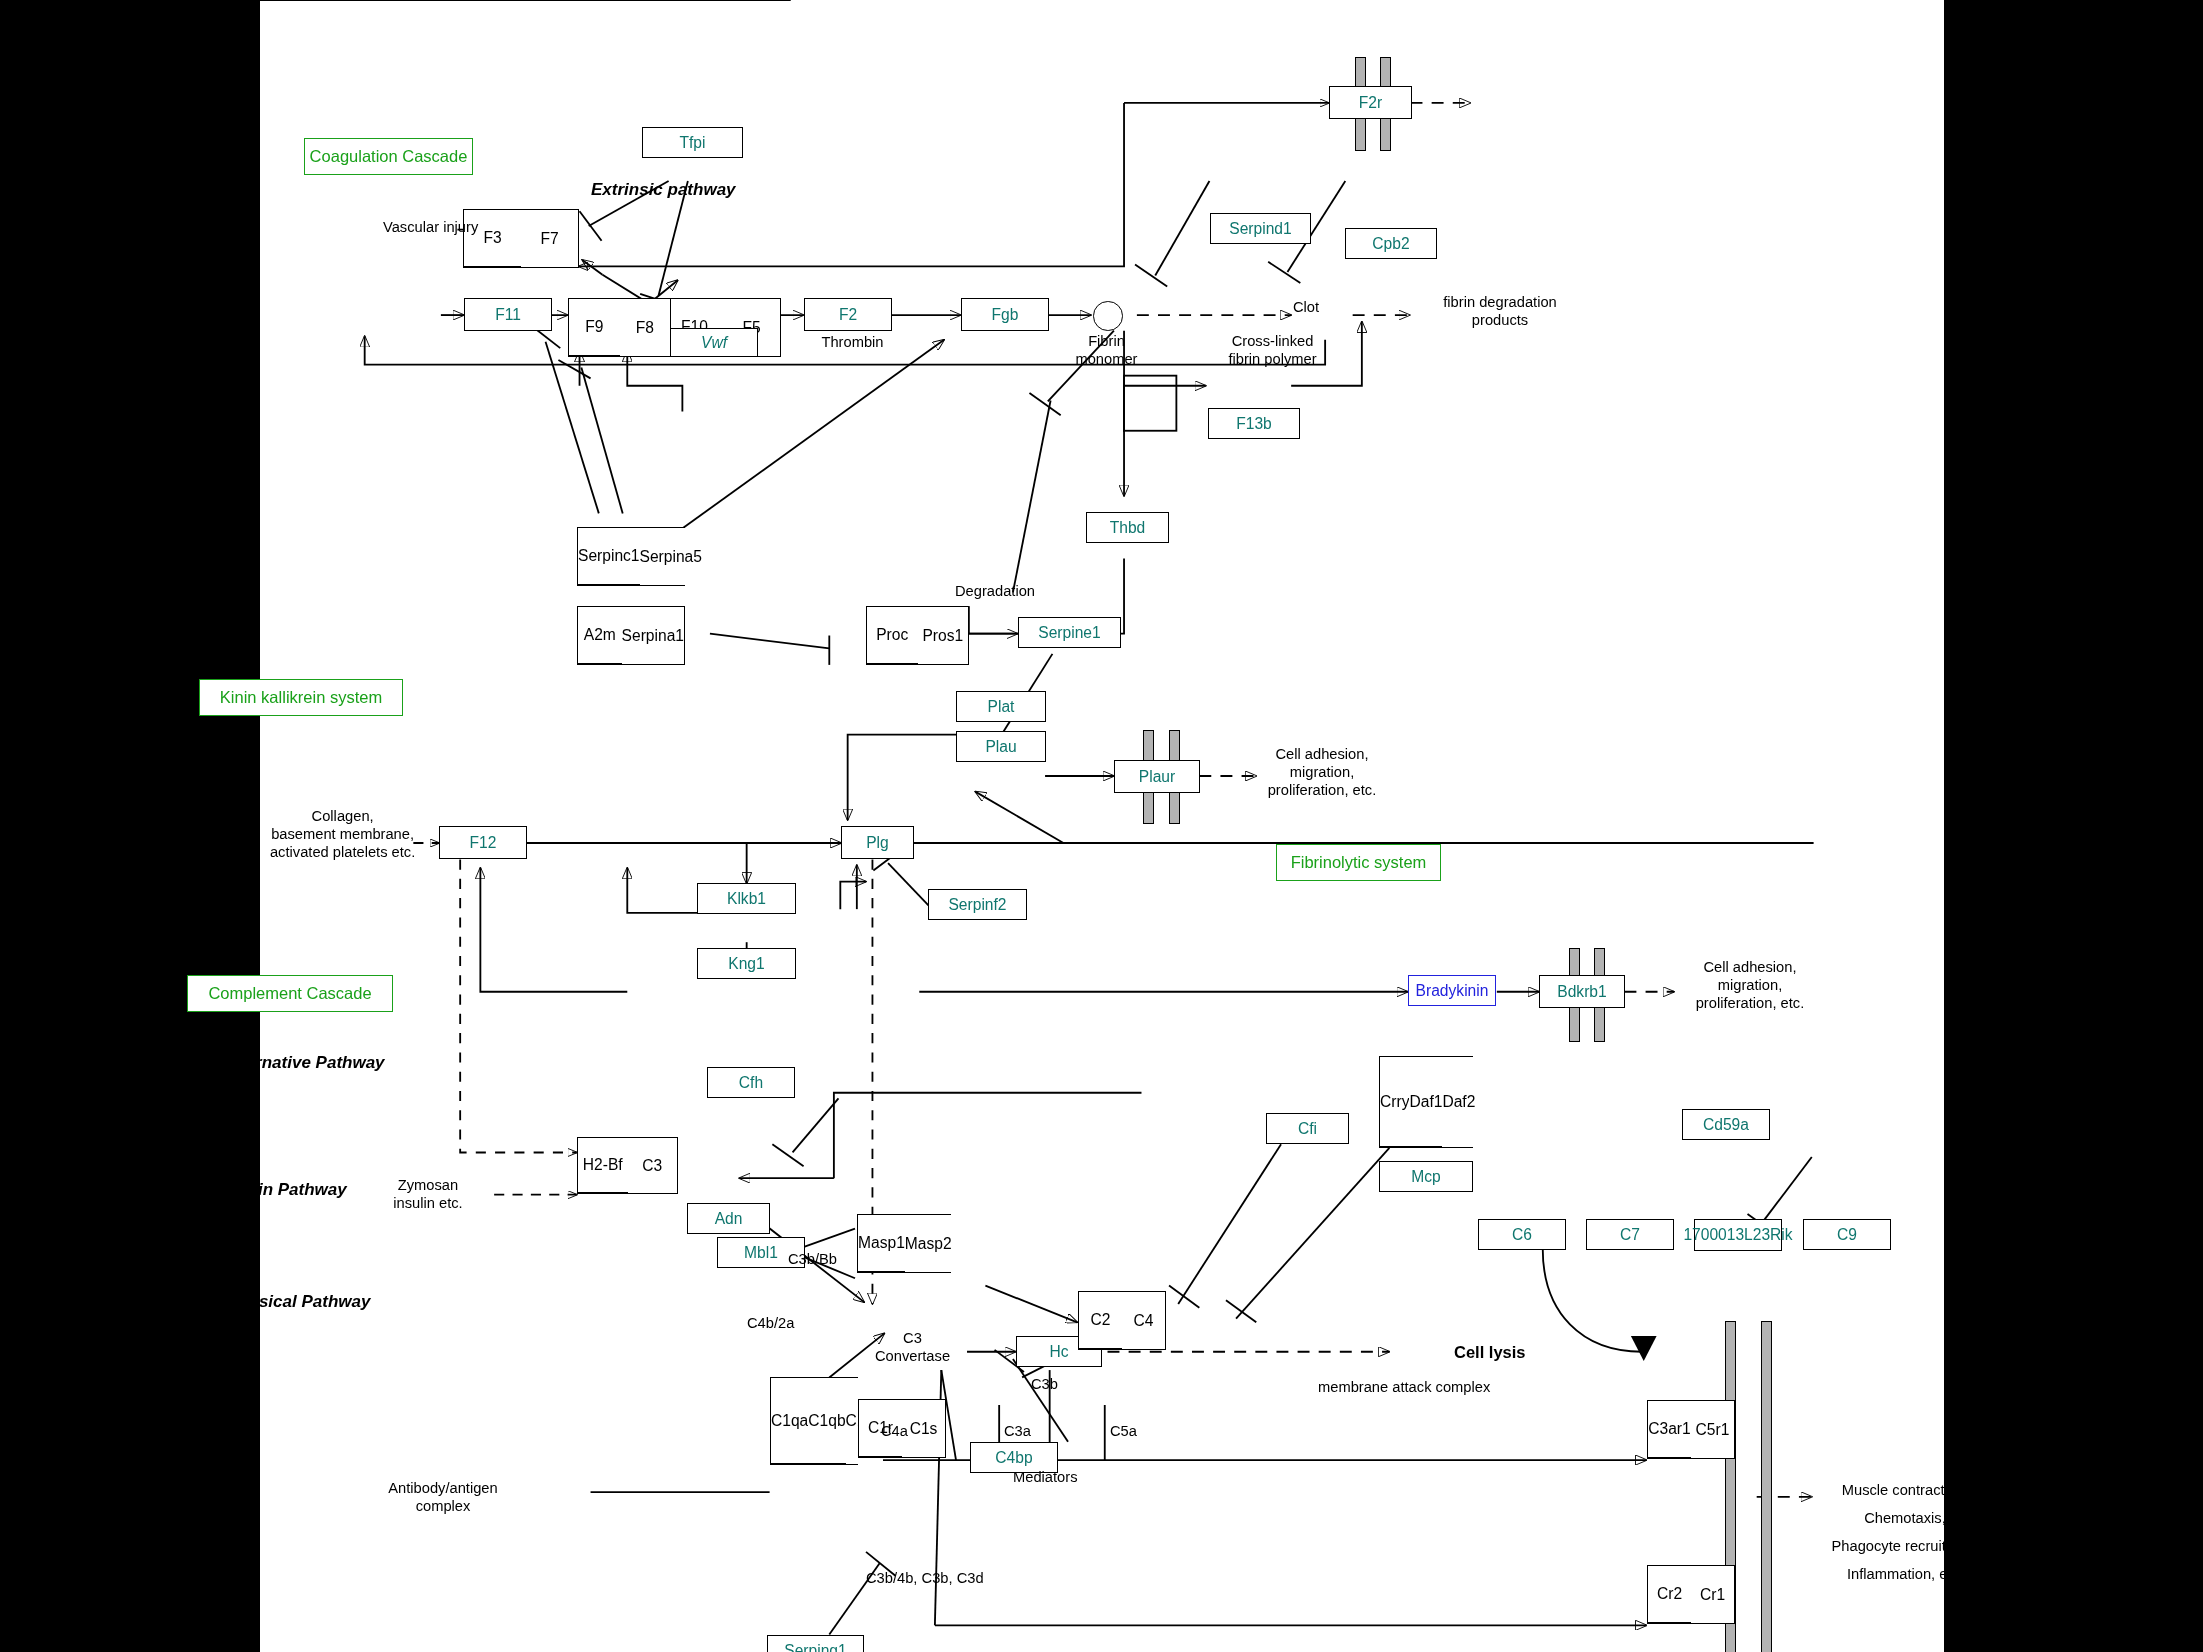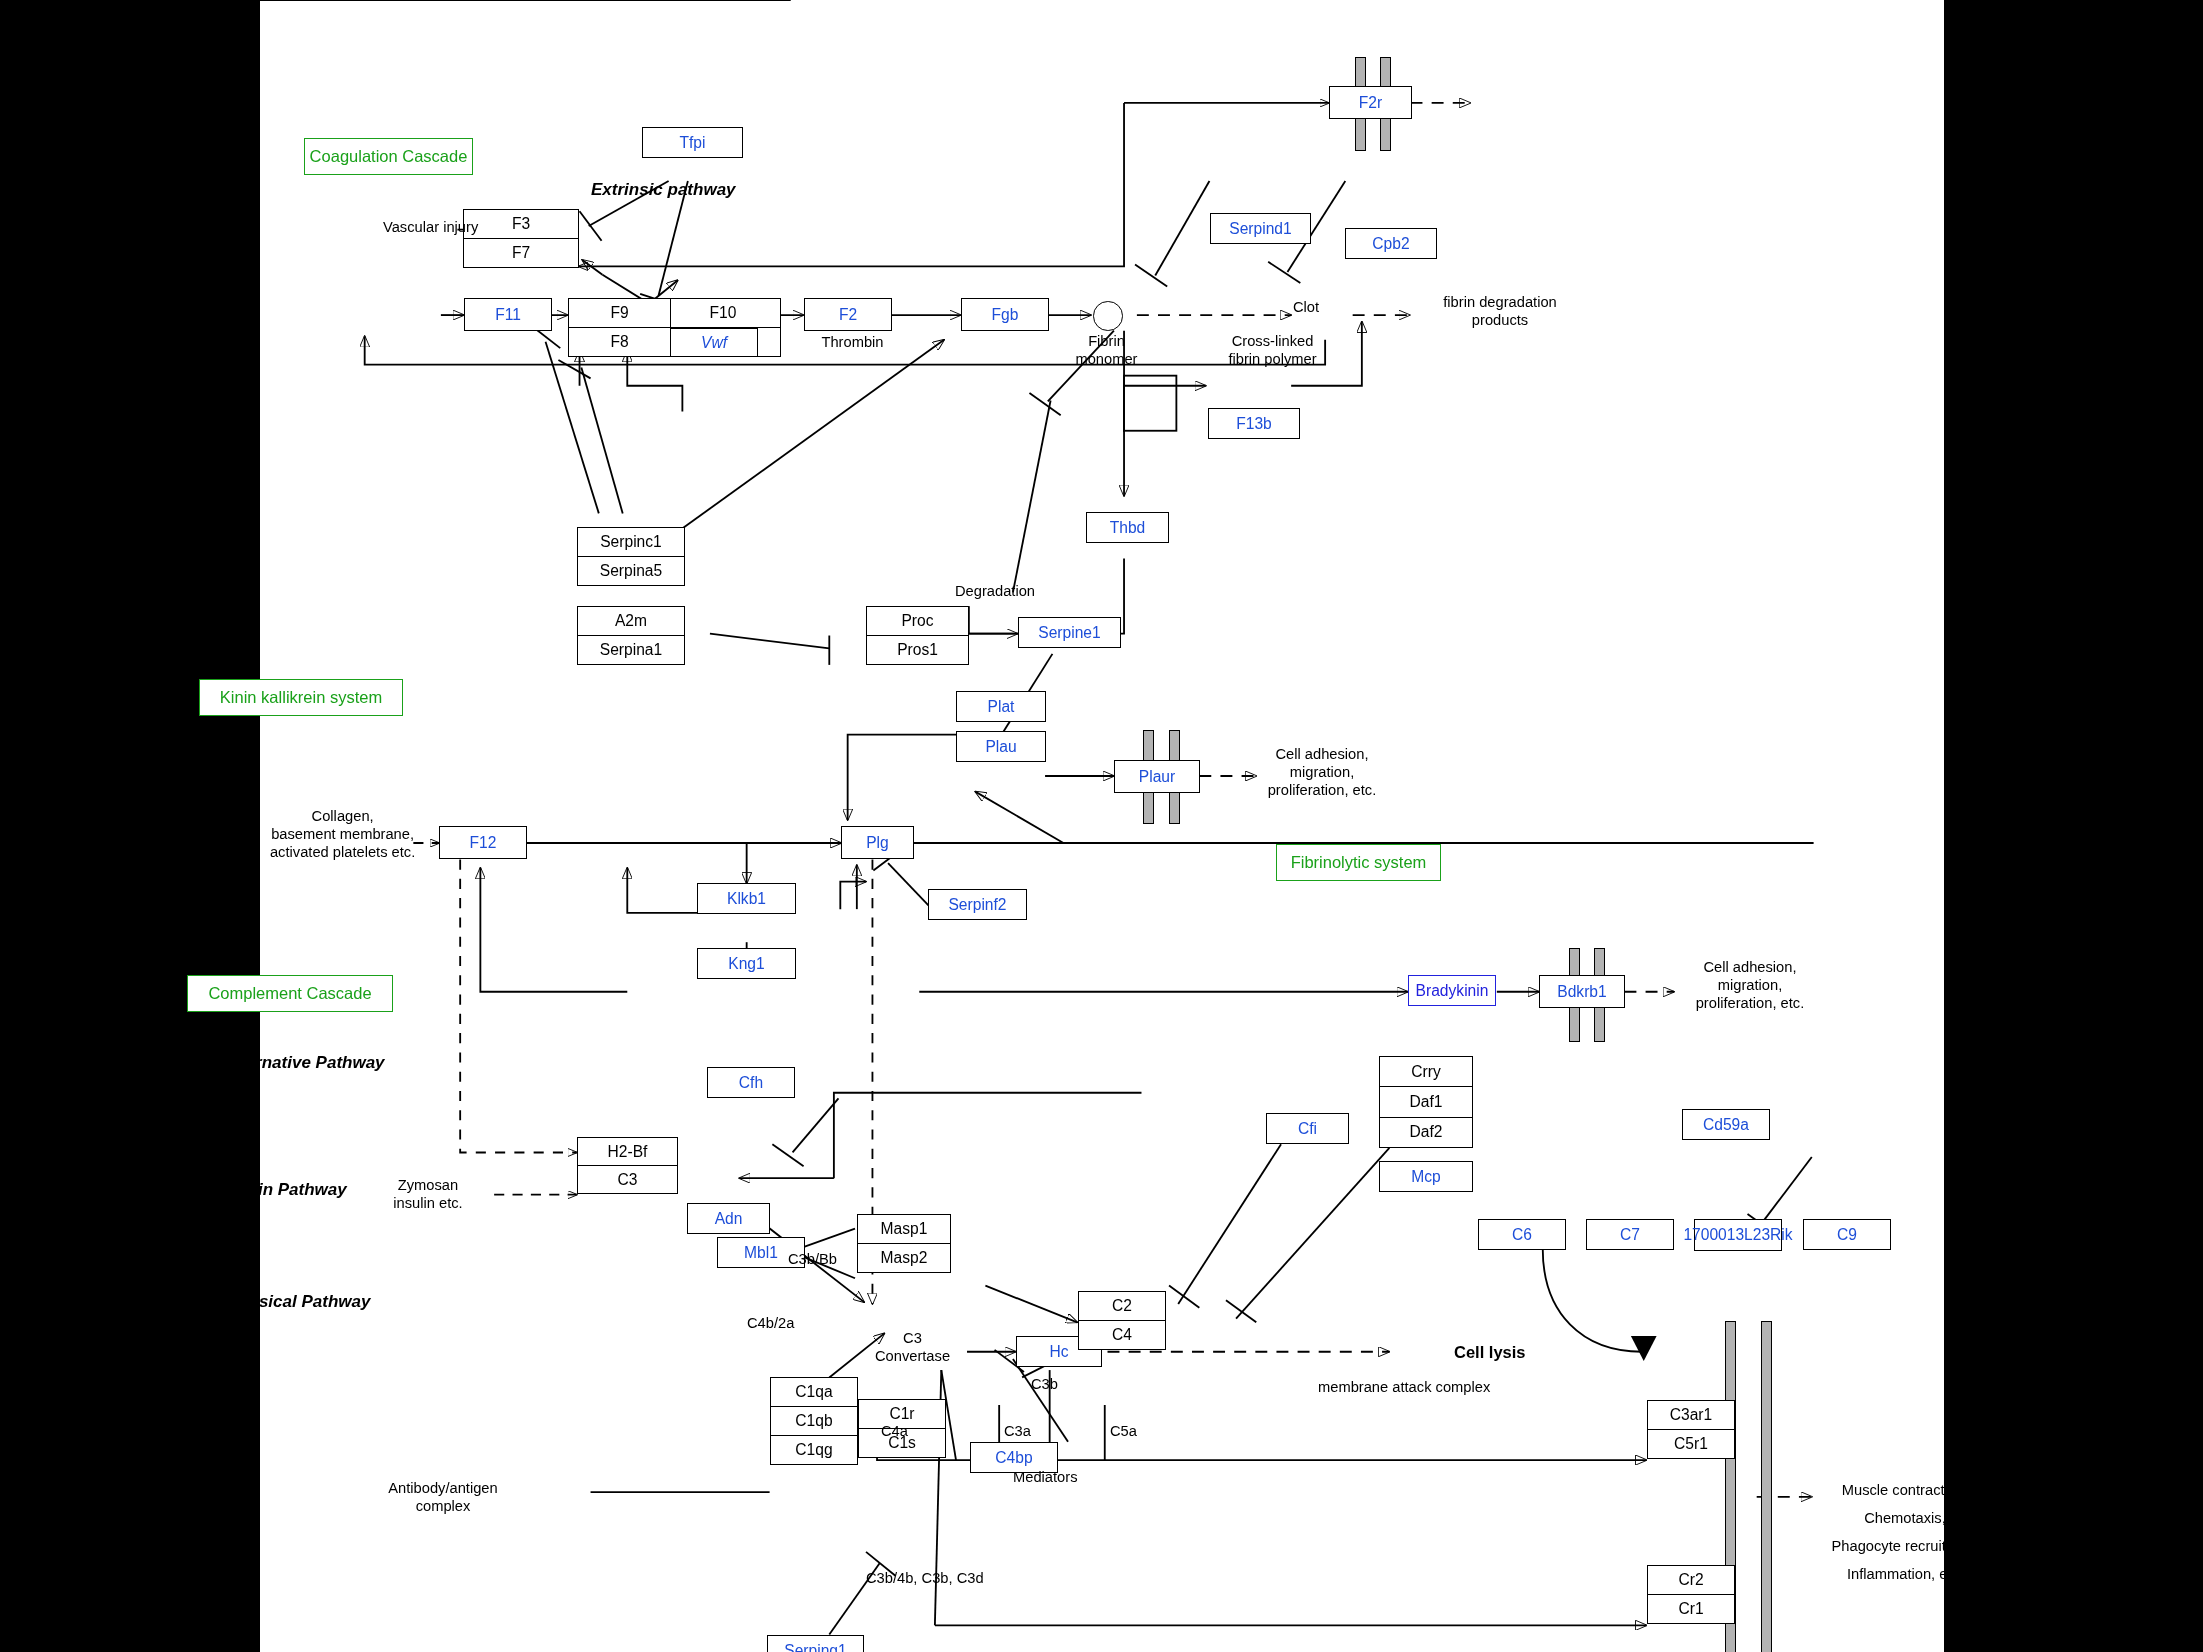--- a/index.html
+++ b/index.html
@@ -1,24 +1,24 @@
 <!DOCTYPE html>
 <html style="font-size:14.7px"><head>
 <meta charset="utf-8">
 <title>Complement and Coagulation Cascades</title>
 <style>
   html,body{margin:0;padding:0;background:#000;}
   #stage{position:relative;width:2204px;height:1653px;background:#000;overflow:hidden;
          font-family:"Liberation Sans","DejaVu Sans",sans-serif;}
   #canvas{position:absolute;left:260px;top:0;width:1684px;height:1653px;background:#fff;}
   .node{position:absolute;box-sizing:border-box;border:1.8px solid #000;background:#fff;
-        display:flex;align-items:center;justify-content:center;font-size:15.6px;color:#1d4ed8;
+        display:flex;align-items:center;justify-content:center;font-size:15.6px;color:#0f766e;
         white-space:nowrap;z-index:6;}
   .grp{position:absolute;box-sizing:border-box;border:1.8px solid #000;background:#ef4444;z-index:6;
-       display:flex;flex-direction:column;}
+       display:flex;flex-direction:row;}
   .grp .cell{flex:1;display:flex;align-items:center;justify-content:center;font-size:15.6px;
              border-bottom:1.8px solid #000;background:#fff;}
   .grp .cell:last-child{border-bottom:none;}
   .legend{position:absolute;box-sizing:border-box;border:1.8px solid #1aa11a;background:#fff;
           color:#1aa11a;display:flex;align-items:center;justify-content:center;font-size:16.5px;z-index:8;}
   .blue-node{position:absolute;box-sizing:border-box;border:1.8px solid #2222dd;background:#fff;
              color:#2222dd;display:flex;align-items:center;justify-content:center;font-size:15.6px;z-index:7;}
   .lbl{position:absolute;font-size:14.7px;color:#000;line-height:1.22;z-index:7;white-space:pre;}
   .lbl.c{text-align:center;}
   .sect{position:absolute;font-size:17px;font-weight:bold;font-style:italic;color:#000;z-index:7;white-space:nowrap;}

